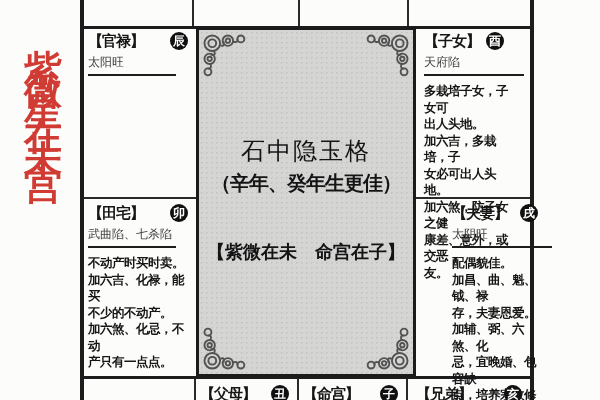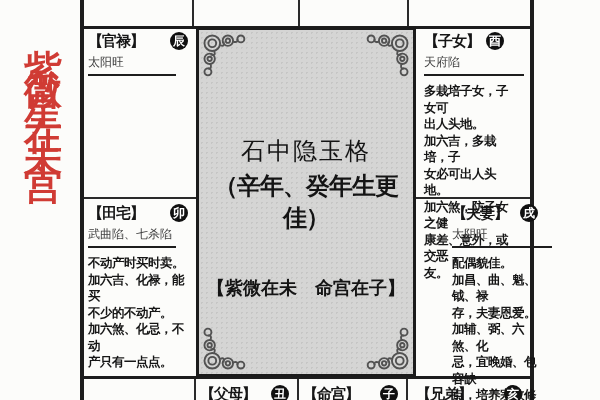--- a/index.html
+++ b/index.html
@@ -48,28 +48,27 @@
     background-image:radial-gradient(#c6c6c5 1px, rgba(0,0,0,0) 1px);
     background-size:5px 5px;
   }
   .center-panel .title{
     position:absolute;left:0;right:0;top:105px;text-align:center;
     font-size:24px;font-weight:normal;color:#141414;letter-spacing:2px;
     font-family:"DejaVu Serif","Liberation Serif",serif;
   }
   .center-panel .subtitle{
     position:absolute;left:0;right:0;top:140px;text-align:center;
-    font-size:24px;font-weight:bold;color:#141414;letter-spacing:-1px;
+    font-size:20px;font-weight:bold;color:#141414;letter-spacing:-1px;
     font-family:"DejaVu Serif","Liberation Serif",serif;
   }
   .center-panel .note{
     position:absolute;left:0;right:0;top:210px;text-align:center;
     font-size:18px;font-weight:bold;color:#141414;
     font-family:"DejaVu Serif","Liberation Serif",serif;
-    margin-top:36px;
   }
   .corner{position:absolute;width:52px;height:52px;opacity:.85;}
   .corner.tl{left:2px;top:2px;}
   .corner.tr{right:2px;top:2px;transform:scaleX(-1);}
   .corner.bl{left:2px;bottom:2px;transform:scaleY(-1);}
   .corner.br{right:2px;bottom:2px;transform:scale(-1,-1);}
   
   .bottom-cell{padding-top:6px;}
 </style>
 </head>

